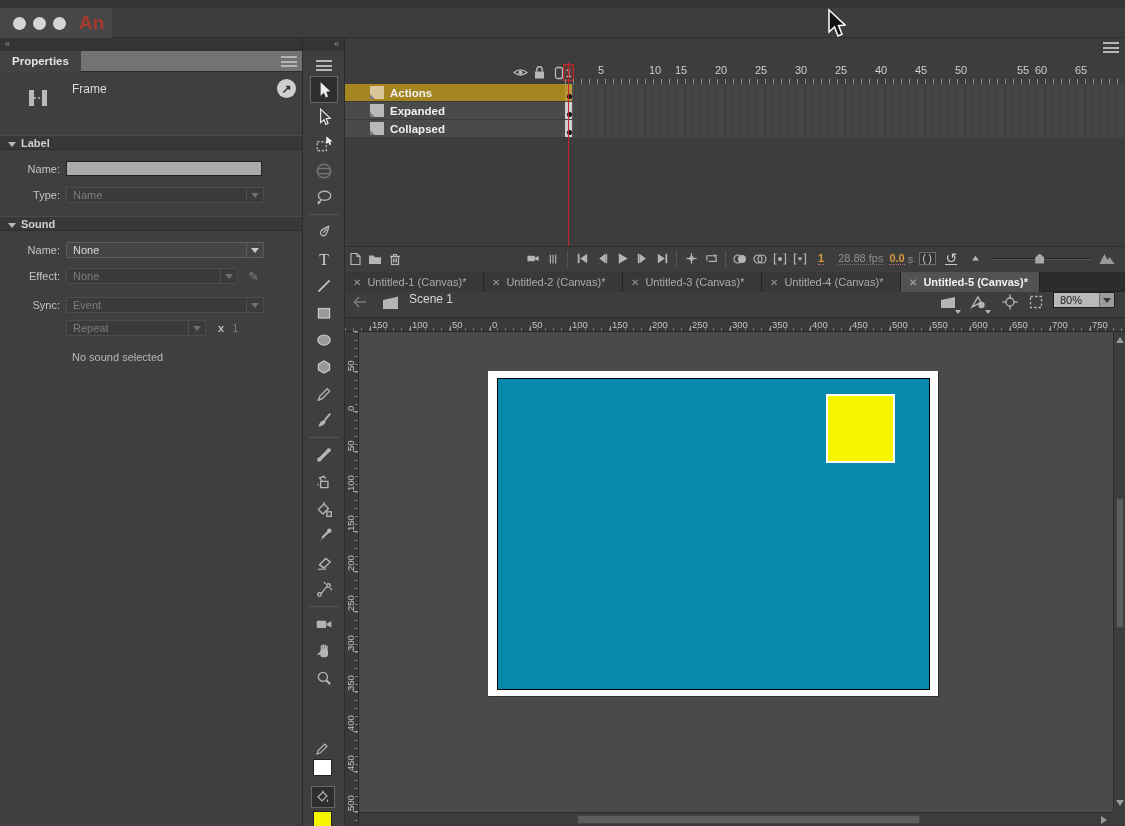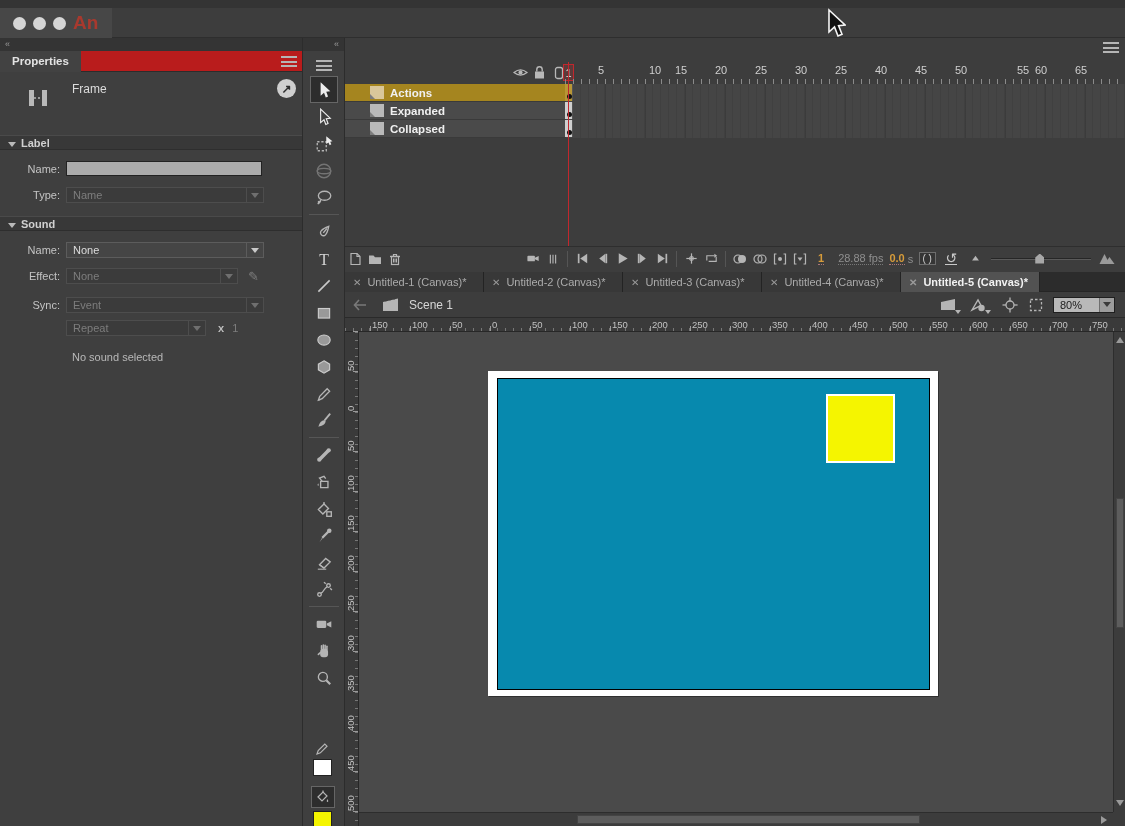--- a/index.html
+++ b/index.html
@@ -7,27 +7,27 @@
   body { font-family:"Liberation Sans", sans-serif; }
   #app { position:relative; width:1125px; height:826px; background:#404040; overflow:hidden;
          font-size:11px; color:#c8c8c8; }
   .abs { position:absolute; }
 
   
   #titlebar { left:0; top:0; width:1125px; height:38px; background:#3d3d3d; border-bottom:1px solid #2e2e2e; }
   #titlebar .topstrip { position:absolute; left:0; top:0; width:100%; height:8px; background:#343434; }
   #titlebar .chrome { position:absolute; left:0; top:8px; width:112px; height:30px; background:#474747; display:flex; align-items:center; gap:7px; padding-left:13px; }
   .traffic { width:13px; height:13px; border-radius:50%; background:#d6d6d6; }
-  #logo { font-weight:bold; font-size:19px; color:#a8392e; margin-left:0; letter-spacing:0; }
+  #logo { font-weight:bold; font-size:19px; color:#a8392e; margin-left:6px; letter-spacing:0; }
   #cursor { left:826px; top:8px; width:20px; height:30px; z-index:99; pointer-events:none; }
 
   
   #props { left:0; top:38px; width:303px; height:788px; background:#3f3f3f; border-right:1px solid #2c2c2c; }
   .dockstrip { position:absolute; left:0; top:0; width:100%; height:13px; background:#343434; color:#9a9a9a; font-size:9px; line-height:13px; padding:0 5px; }
-  .panel-tabs { position:absolute; left:0; top:13px; width:100%; height:21px; background:#b91c1c; border-bottom:1px solid #2c2c2c; }
+  .panel-tabs { position:absolute; left:0; top:13px; width:100%; height:21px; background:#737373; border-bottom:1px solid #2c2c2c; }
   .panel-tab { display:inline-block; height:21px; line-height:21px; padding:0 12px; background:#424242; color:#e3e3e3; font-weight:bold; font-size:11.5px; }
   .hamburger { position:absolute; width:16px; height:11px; border-top:2px solid #b5b5b5; border-bottom:2px solid #b5b5b5; }
   .hamburger:before { content:""; position:absolute; left:0; top:3px; width:100%; height:2px; background:#b5b5b5; }
   .prop-row { position:absolute; left:0; width:100%; display:flex; align-items:center; }
   .prop-label { width:66px; text-align:right; padding-right:6px; color:#c4c4c4; }
   .sec-head { position:absolute; left:0; width:100%; height:15px; background:#383838; border-top:1px solid #4a4a4a; border-bottom:1px solid #2e2e2e; color:#d0d0d0; font-weight:bold; padding-left:8px; line-height:14px; font-size:11px; }
   .tri-down { display:inline-block; width:0; height:0; border-left:4px solid transparent; border-right:4px solid transparent; border-top:5px solid #b9b9b9; margin-right:5px; }
   .txt-input { height:15px; background:#ababab; border:1px solid #222; width:196px; }
   .dropdown { height:16px; border:1px solid #5c5c5c; background:#454545; display:flex; align-items:center; color:#dcdcdc; }
   .dropdown .dd-text { flex:1; padding-left:6px; white-space:nowrap; overflow:hidden; }
@@ -88,21 +88,21 @@
   .zoom-slider .track { position:absolute; left:0; top:6px; width:100%; height:2px; background:#262626; border-bottom:1px solid #5a5a5a; }
   .zoom-slider .thumb { position:absolute; left:44px; top:2px; width:9px; height:10px; background:#a8a8a8; clip-path:polygon(50% 0,100% 40%,100% 100%,0 100%,0 40%); }
 
   
   #doctabs { left:345px; top:272px; width:780px; height:20px; background:#2c2c2c; border-bottom:1px solid #252525; display:flex; }
   .doctab { width:139px; height:20px; display:flex; align-items:center; gap:6px; padding-left:8px; border-right:1px solid #232323; color:#ababab; font-size:11px; background:#383838; }
   .doctab.active { background:#525252; color:#f2f2f2; font-weight:bold; }
   .doctab .x { font-size:10px; color:#9a9a9a; }
 
   
-  #editbar { left:345px; top:292px; width:780px; height:26px; background:#3d3d3d; border-bottom:1px solid #2a2a2a; display:flex; align-items:center; }
+  #editbar { left:345px; top:292px; width:780px; height:26px; background:#3d3d3d; border-bottom:1px solid #2a2a2a; display:flex; align-items:flex-start; }
   #scene-name { color:#d6d6d6; font-size:12px; margin-left:8px; }
   .eb-ic { display:flex; align-items:center; justify-content:center; width:22px; height:20px; color:#b5b5b5; }
   .dd-mini { width:0; height:0; border-left:3px solid transparent; border-right:3px solid transparent; border-top:4px solid #b5b5b5; align-self:flex-end; margin:0 0 3px -4px; }
   #zoom-select { width:62px; height:16px; background:#b9b9b9; border:1px solid #1f1f1f; display:flex; margin:0 10px 0 6px; }
   #zoom-select .zs-text { flex:1; color:#1c1c1c; padding-left:6px; line-height:14px; }
   #zoom-select .zs-arrow { width:15px; background:#9c9c9c; border-left:1px solid #6f6f6f; display:flex; align-items:center; justify-content:center; }
   #zoom-select .zs-arrow:after { content:""; width:0; height:0; border-left:4px solid transparent; border-right:4px solid transparent; border-top:5px solid #3a3a3a; }
 
   
   #canvas { left:345px; top:318px; width:780px; height:508px; background:#4a4a4a; overflow:hidden; }

